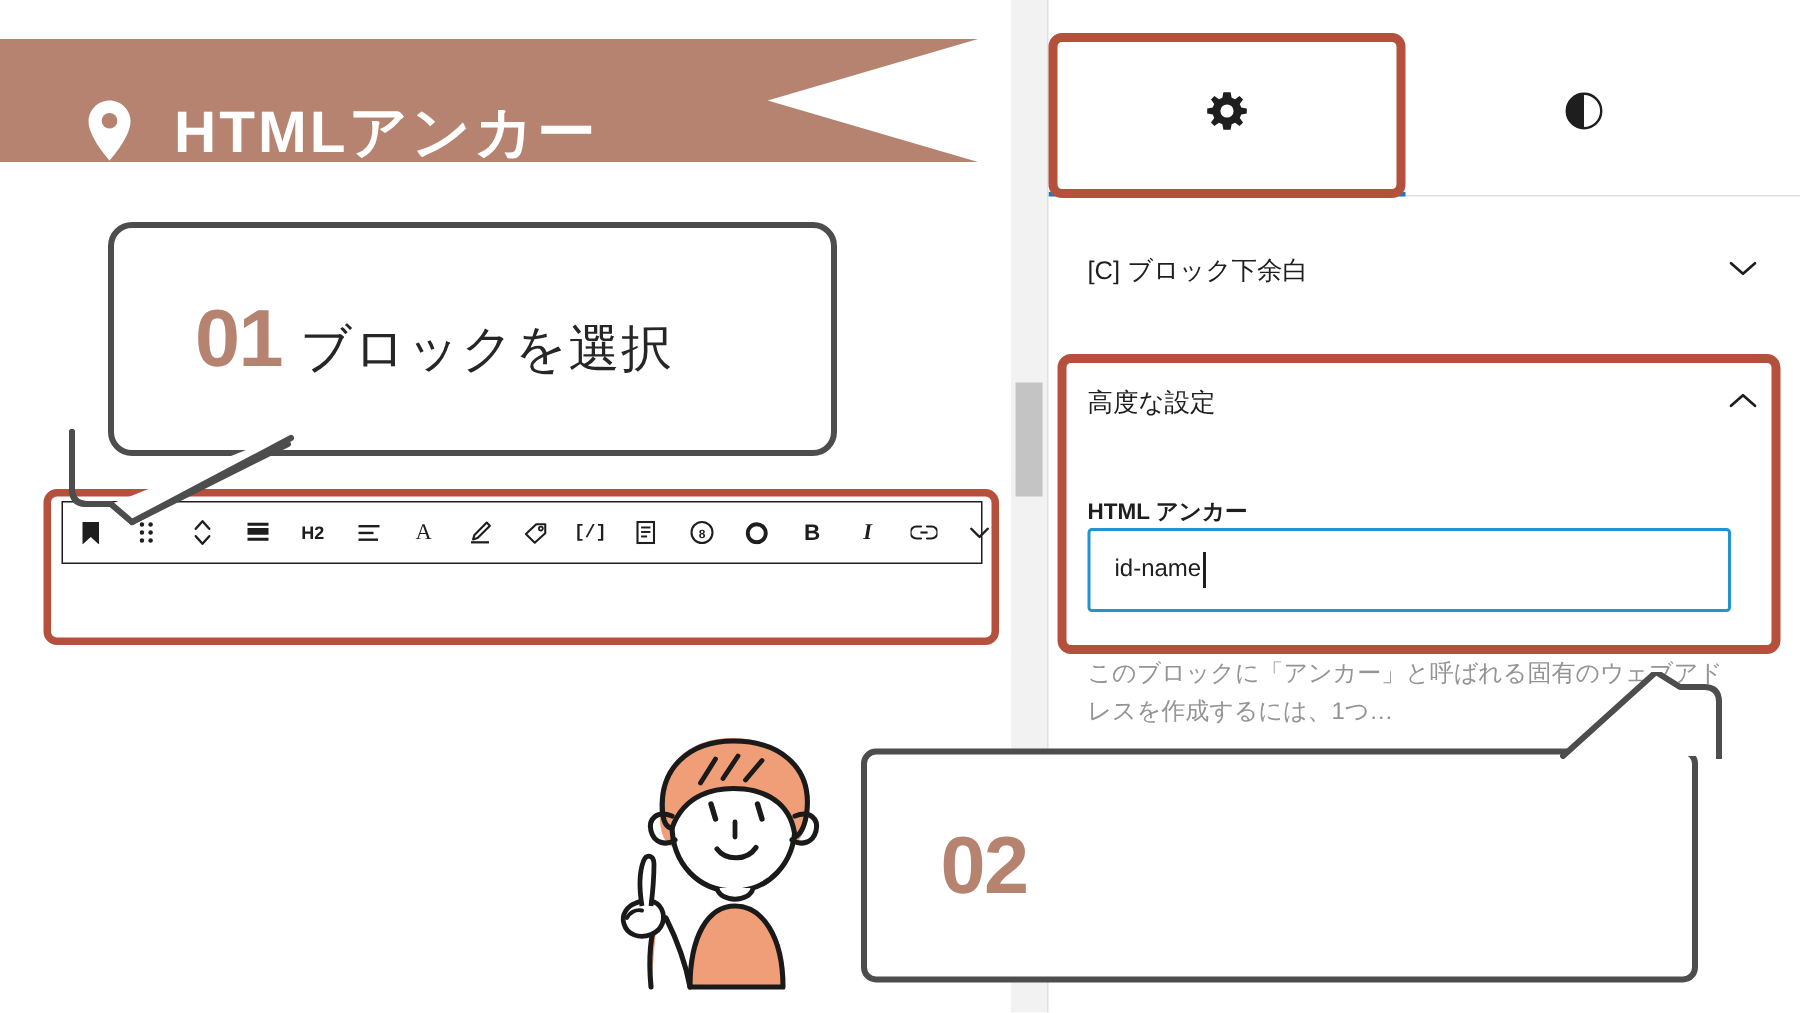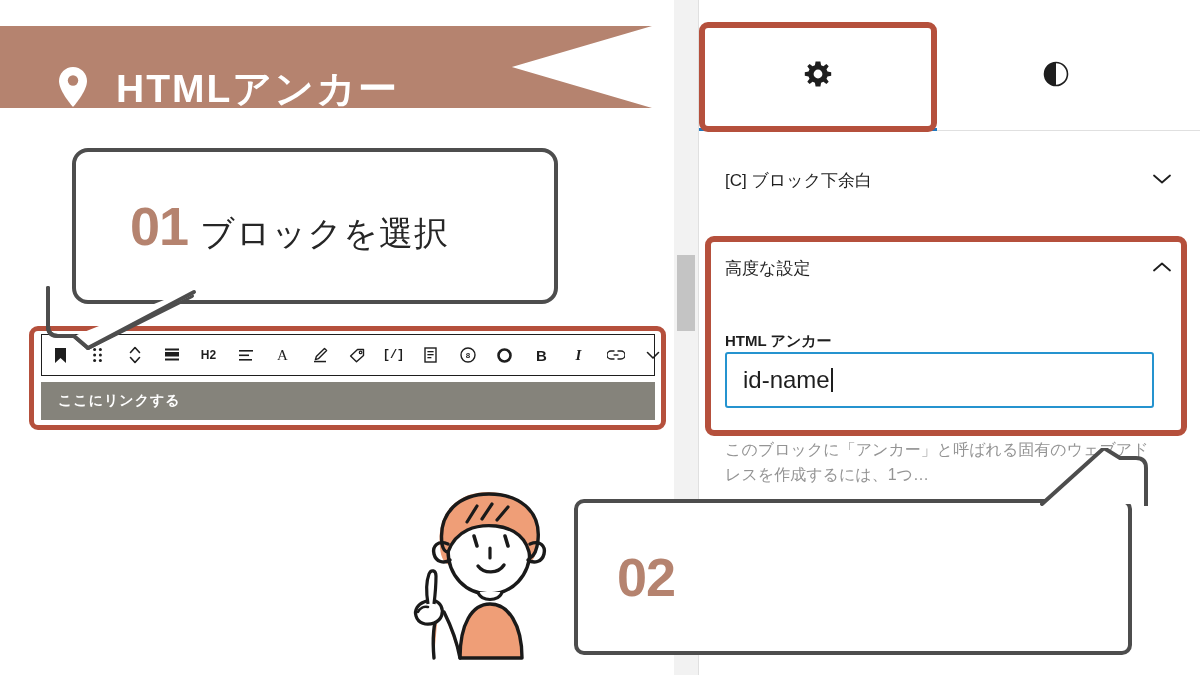--- a/index.html
+++ b/index.html
@@ -292,21 +292,21 @@
     position: absolute;
     left: 26px; top: 352px;
     width: 429px; height: 56px;
     box-sizing: border-box;
     border: 2px solid #2593cf;
     border-radius: 3px;
     background: #ffffff;
     display: flex;
     align-items: center;
     padding-left: 16px;
-    font-size: 24px;
+    font-size: 16px;
     color: #1e1e1e;
   }
   #anchor-caret {
     display: inline-block;
     width: 2px;
     height: 24px;
     background: #1e1e1e;
     margin-left: 1px;
   }
   #anchor-help {
@@ -327,21 +327,21 @@
     border-radius: 10px;
     background: #ffffff;
     display: flex;
     align-items: center;
     z-index: 8;
   }
   #callout-02 .inner {
     display: flex;
     align-items: baseline;
     gap: 14px;
-    padding-left: 39px;
+    padding-left: 49px;
   }
   #callout-02-tail {
     position: absolute;
     left: 1040px; top: 448px;
     width: 110px; height: 58px;
     z-index: 9;
   }
 </style>
 </head>
 <body>
@@ -466,23 +466,20 @@
       </div>
     </div>
     <div class="tb-sep"></div>
     <div class="tb-group">
       <div class="tb-btn">
         
       </div>
     </div>
   </div>
 
-  <div id="selected-block">
-    <span class="blk-text">ここにリンクする</span>
-  </div>
 
   <svg id="character" viewBox="0 0 170 175">
 
     <path d="M36 62 C32 26 54 6 84 6 C114 6 136 24 134 56 C133 70 128 78 120 80 L48 80 C40 78 37 72 36 62 Z" fill="#ef9e77"></path>
 
     <path d="M44 64 C44 38 62 24 85 24 C108 24 126 38 126 64 C126 90 108 108 85 108 C62 108 44 90 44 64 Z" fill="#ffffff" stroke="#1a1a1a" stroke-width="3.4"></path>
 
     <path d="M38 58 C34 26 56 8 85 8 C114 8 137 24 134 54 C133 64 130 70 126 72 C124 52 110 42 92 40 C72 38 52 44 44 66 C41 66 39 63 38 58 Z" fill="#ef9e77" stroke="#1a1a1a" stroke-width="3.4" stroke-linejoin="round"></path>
 
     <path d="M63 36 L73 20" stroke="#1a1a1a" stroke-width="3.2" stroke-linecap="round" fill="none"></path>

